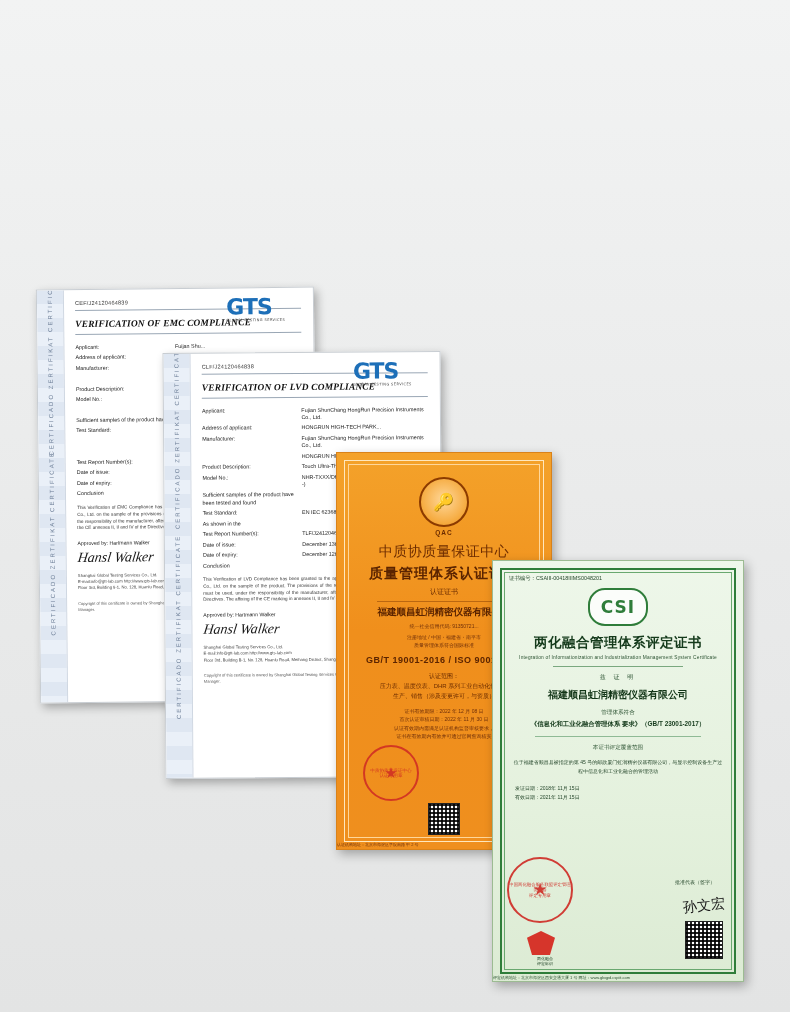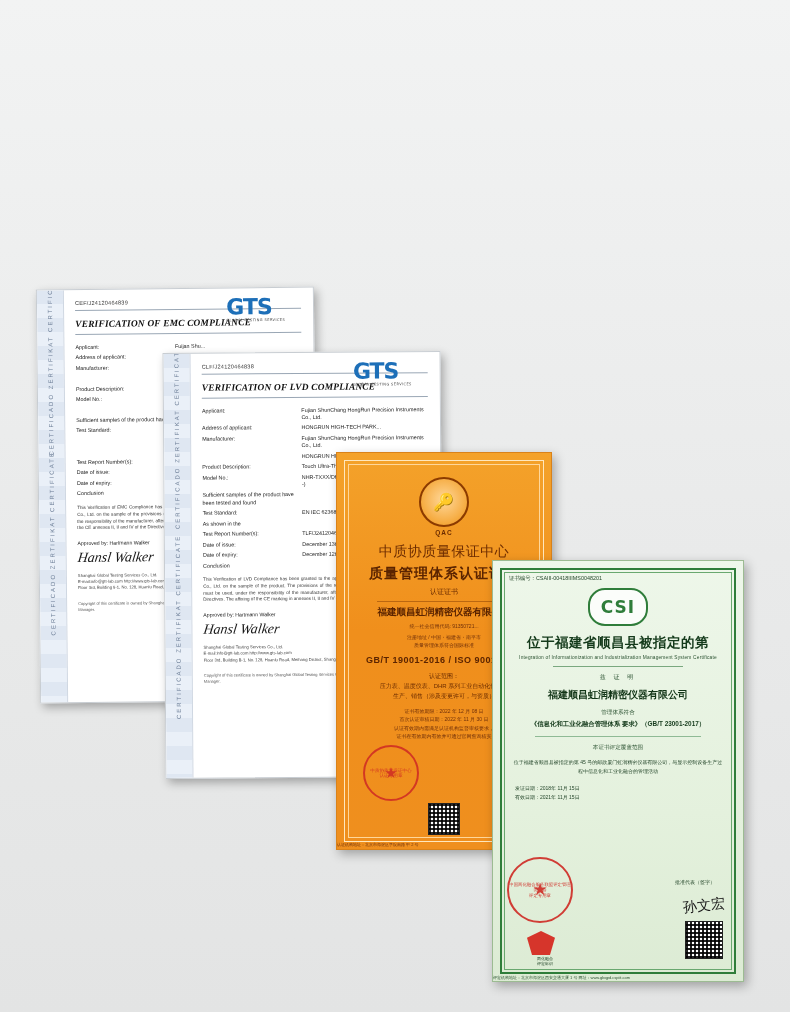--- a/index.html
+++ b/index.html
@@ -746,21 +746,21 @@
     <div class="qr"></div>
     <div class="bottom-note">认证机构地址：北京市海淀区学院南路 甲 2 号</div>
   </div>
 
   <div class="cert csi" style="left:492px; top:560px; width:250px; height:420px;">
     <div class="border-o"></div>
     <div class="border-i"></div>
     <div class="content">
       <div class="certno">证书编号：CSAIII-00418IIIMS0048201</div>
       <div class="logo">CSI</div>
-      <div class="main-title">位于福建省顺昌县被指定的第</div>
+      <div class="main-title">两化融合管理体系评定证书</div>
       <div class="en-title">Integration of Informationization and Industrialization Management System Certificate</div>
       <div class="rule"></div>
       <div class="zm">兹 证 明</div>
       <div class="company">福建顺昌虹润精密仪器有限公司</div>
       <div class="label">管理体系符合</div>
       <div class="std">《信息化和工业化融合管理体系 要求》（GB/T 23001-2017）</div>
       <div class="bar"></div>
       <div class="label">本证书评定覆盖范围</div>
       <div class="para">位于福建省顺昌县被指定的第 45 号的邮政厦门虹润精密仪器有限公司，与显示控制设备生产过程中信息化和工业化融合的管理活动</div>
       <div class="dates" style="white-space:pre-line">发证日期：2018年 11月 15日

